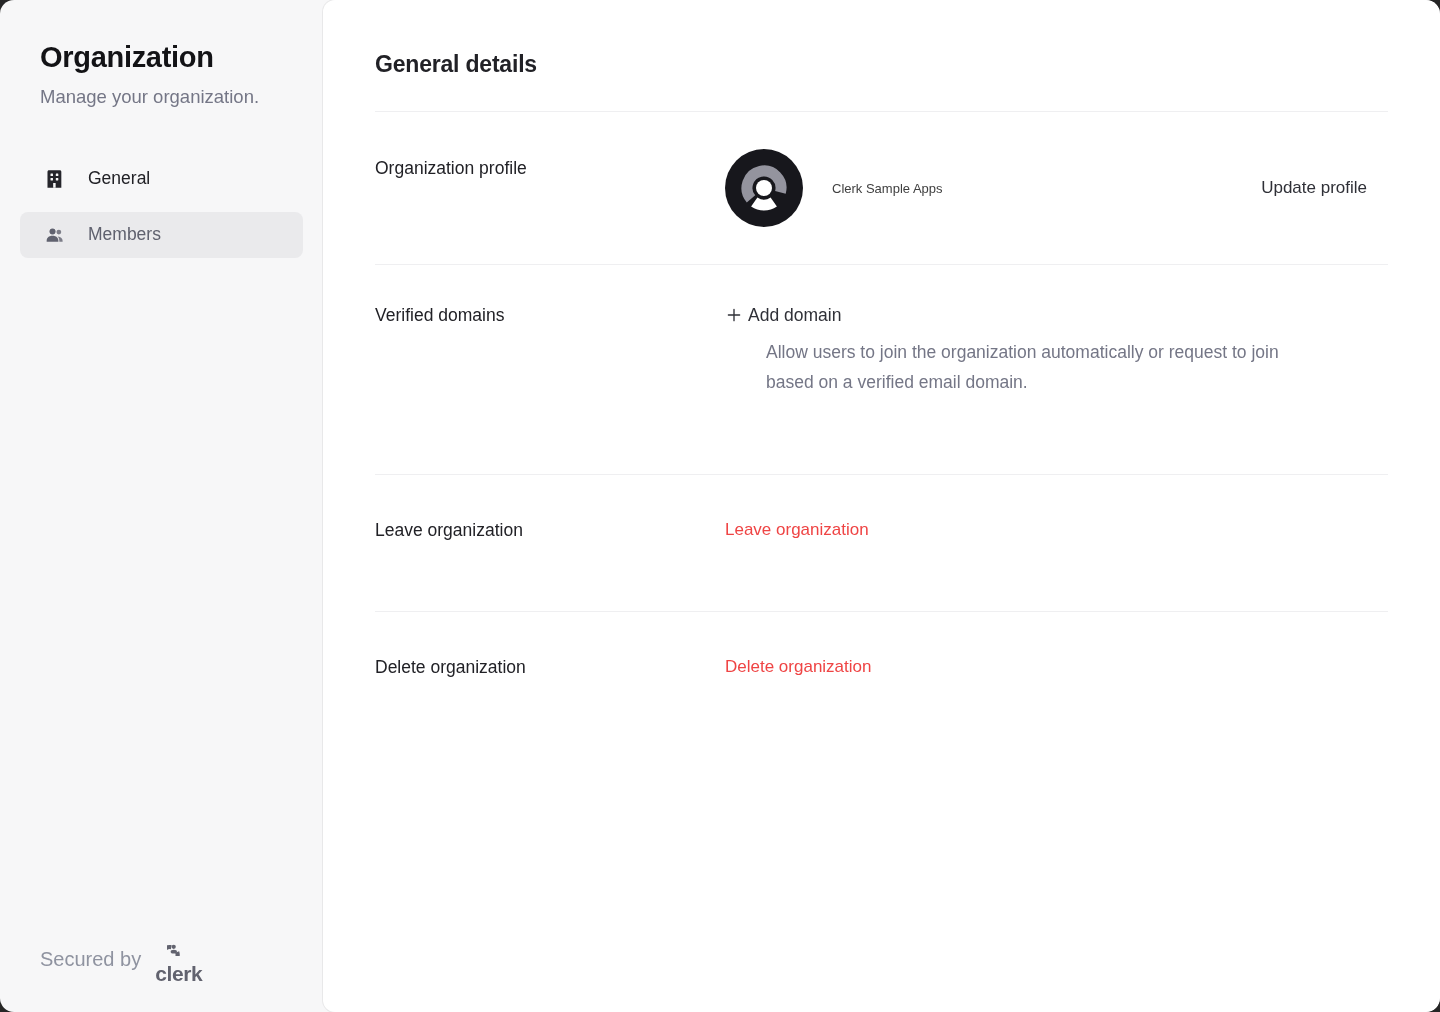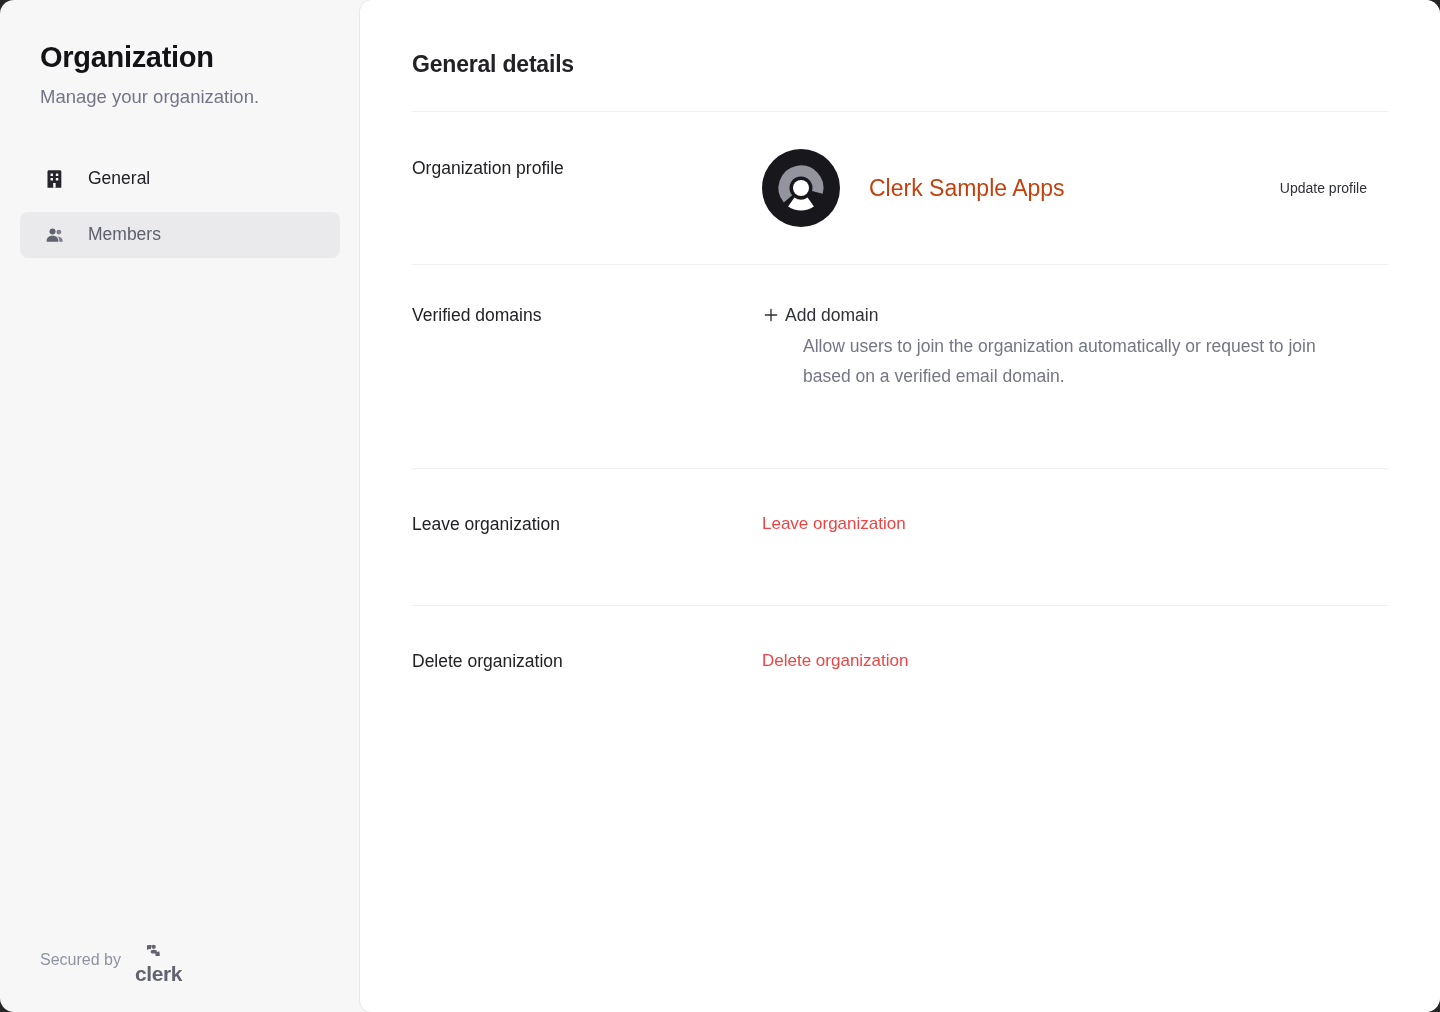--- a/index.html
+++ b/index.html
@@ -14,21 +14,21 @@
     position: absolute;
     inset: 0;
     background: #f7f7f8;
     border-radius: 14px;
     display: flex;
     overflow: hidden;
   }
 
   
   .sidebar {
-    width: 360px;
+    width: 323px;
     flex: none;
     position: relative;
     padding: 40px 20px 0 20px;
   }
   .sidebar-header { padding: 0 20px; }
   .page-title {
     font-size: 29px;
     font-weight: 700;
     letter-spacing: -0.3px;
     color: #131316;
@@ -60,21 +60,21 @@
     text-align: center;
   }
   .sidebar-footer {
     position: absolute;
     left: 40px;
     bottom: 26px;
     display: flex;
     align-items: center;
     gap: 14px;
   }
-  .secured-by { font-size: 16px; color: #8f93a0; }
+  .secured-by { font-size: 20px; color: #8f93a0; }
   .clerk-brand { display: flex; align-items: center; gap: 6px; flex-direction: column; }
   .clerk-wordmark {
     font-size: 21px;
     font-weight: 700;
     letter-spacing: -0.4px;
     color: #62636f;
   }
 
   
   .panel {
@@ -100,26 +100,26 @@
     border-top: 1px solid #efeff1;
     padding: 42px 0 46px 0;
   }
   .row-label { font-size: 17.5px; color: #212126; line-height: 24px; }
 
   
   .row--profile { padding: 37px 0; align-items: center; }
   .row--profile .row-label { align-self: start; padding-top: 7px; }
   .profile-content { display: flex; align-items: center; gap: 29px; }
   .avatar { width: 78px; height: 78px; border-radius: 50%; flex: none; display: block; }
-  .org-name { font-size: 23px; color: #c2410c; }
+  .org-name { font-size: 13px; color: #404040; }
   .text-button {
     background: none;
     border: none;
     font-family: inherit;
-    font-size: 14px;
+    font-size: 17px;
     font-weight: 500;
     color: #2f3037;
     cursor: pointer;
     padding: 8px 10px;
     border-radius: 6px;
     align-self: center;
     margin-right: 11px;
   }
 
   
@@ -133,21 +133,21 @@
     font-family: inherit;
     font-size: 17.5px;
     font-weight: 500;
     color: #2f3037;
     cursor: pointer;
     padding: 0;
     line-height: 24px;
   }
   .plus-icon { width: 18px; height: 18px; display: inline-flex; flex: none; }
   .row-description {
-    margin-top: 3px;
+    margin-top: 9px;
     margin-left: 41px;
     max-width: 545px;
     font-size: 17.5px;
     line-height: 30px;
     color: #747686;
   }
 
   
   .row--danger { padding: 43px 0 39px 0; margin-top: 30px; }
   .row--danger.row--last { border-bottom: none; }

